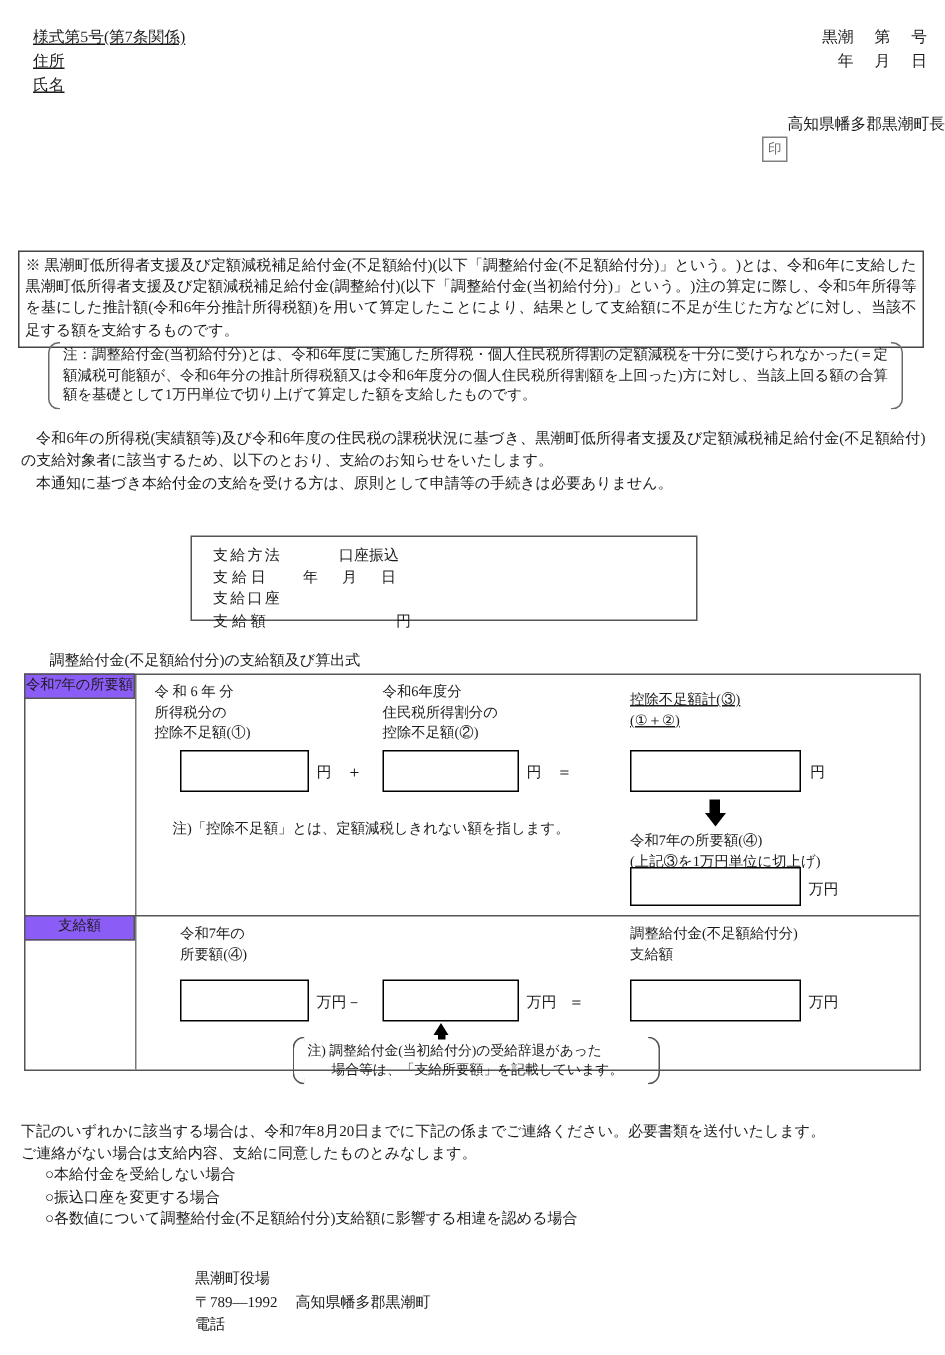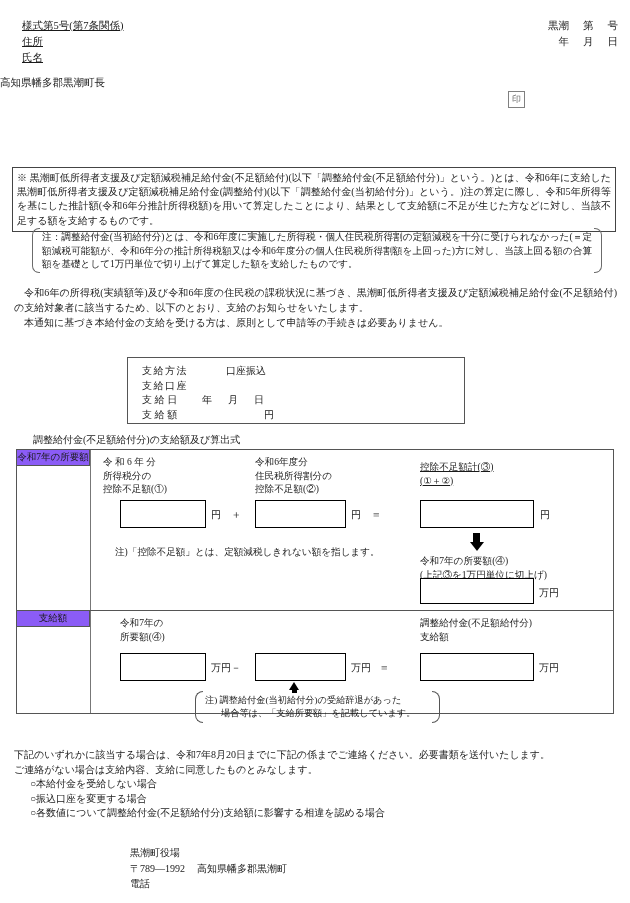--- a/index.html
+++ b/index.html
@@ -40,21 +40,21 @@
     text-align: right;
     white-space: nowrap;
   }
   .hdr-right .row span { display: inline-block; }
   .sp-w { display: inline-block; width: 14px; }
 
   .mayor {
     position: absolute;
     left: 0; right: 0;
     top: 76px;
-    text-align: left;
+    text-align: right;
     font-size: 10.5px;
   }
   .stamp {
     position: absolute;
     left: 508px;
     top: 91px;
     width: 15px;
     height: 15px;
     border: 1px solid #808080;
     font-size: 9px;
@@ -130,21 +130,21 @@
     text-align: justify;
   }
   .body-para p { margin: 0; text-indent: 1em; }
 
   
   .pay-box {
     position: absolute;
     left: 127px;
     top: 357px;
     width: 338px;
-    height: 67px;
+    height: 57px;
     border: 1px solid #555;
     box-sizing: border-box;
     padding: 6px 0 0 14px;
     font-size: 10px;
     line-height: 14.5px;
   }
   .pay-row { white-space: nowrap; }
   .pay-label {
     display: inline-block;
     width: 66px;
@@ -320,25 +320,25 @@
     <p>令和6年の所得税(実績額等)及び令和6年度の住民税の課税状況に基づき、黒潮町低所得者支援及び定額減税補足給付金(不足額給付)の支給対象者に該当するため、以下のとおり、支給のお知らせをいたします。</p>
   </div>
   <div class="body-para" style="top:315px;">
     <p>本通知に基づき本給付金の支給を受ける方は、原則として申請等の手続きは必要ありません。</p>
   </div>
 
   <div class="pay-box">
     <div class="pay-row">
       <span class="pay-label lbl-a">支給方法</span><span class="pay-val-ind"></span><span>口座振込</span>
     </div>
+    <div class="pay-row ymd">
+      <span class="pay-label">支給日</span><span class="pay-val-ind"></span><span>年</span><span>月</span><span>日</span>
+    </div>
     <div class="pay-row">
       <span class="pay-label lbl-a">支給口座</span><span class="pay-val-ind"></span><span></span>
-    </div>
-    <div class="pay-row ymd">
-      <span class="pay-label">支給日</span><span class="pay-val-ind"></span><span>年</span><span>月</span><span>日</span>
     </div>
     <div class="pay-row">
       <span class="pay-label">支給額</span><span class="pay-val-ind"></span><span style="display:inline-block;width:38px;"></span><span>円</span>
     </div>
   </div>
 
   <div class="calc-caption">調整給付金(不足額給付分)の支給額及び算出式</div>
 
   <div class="calc-table">
 

